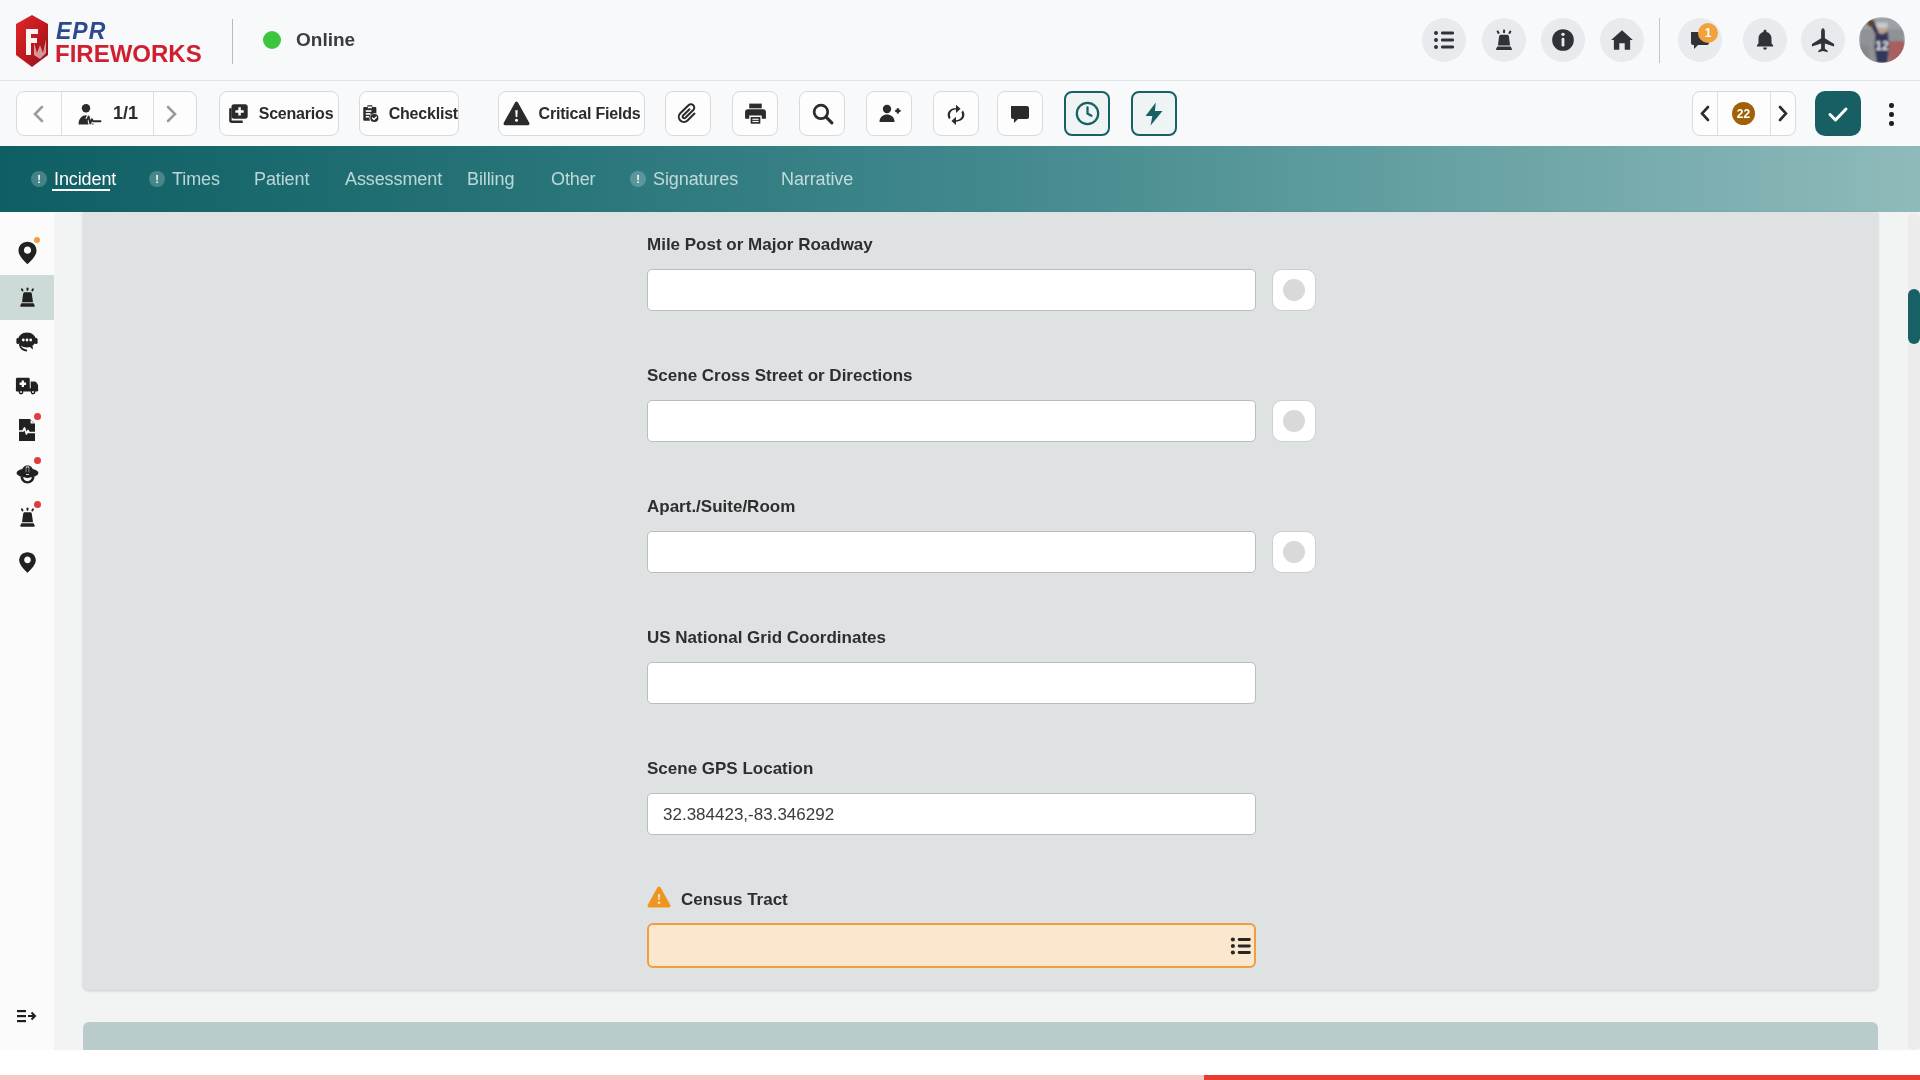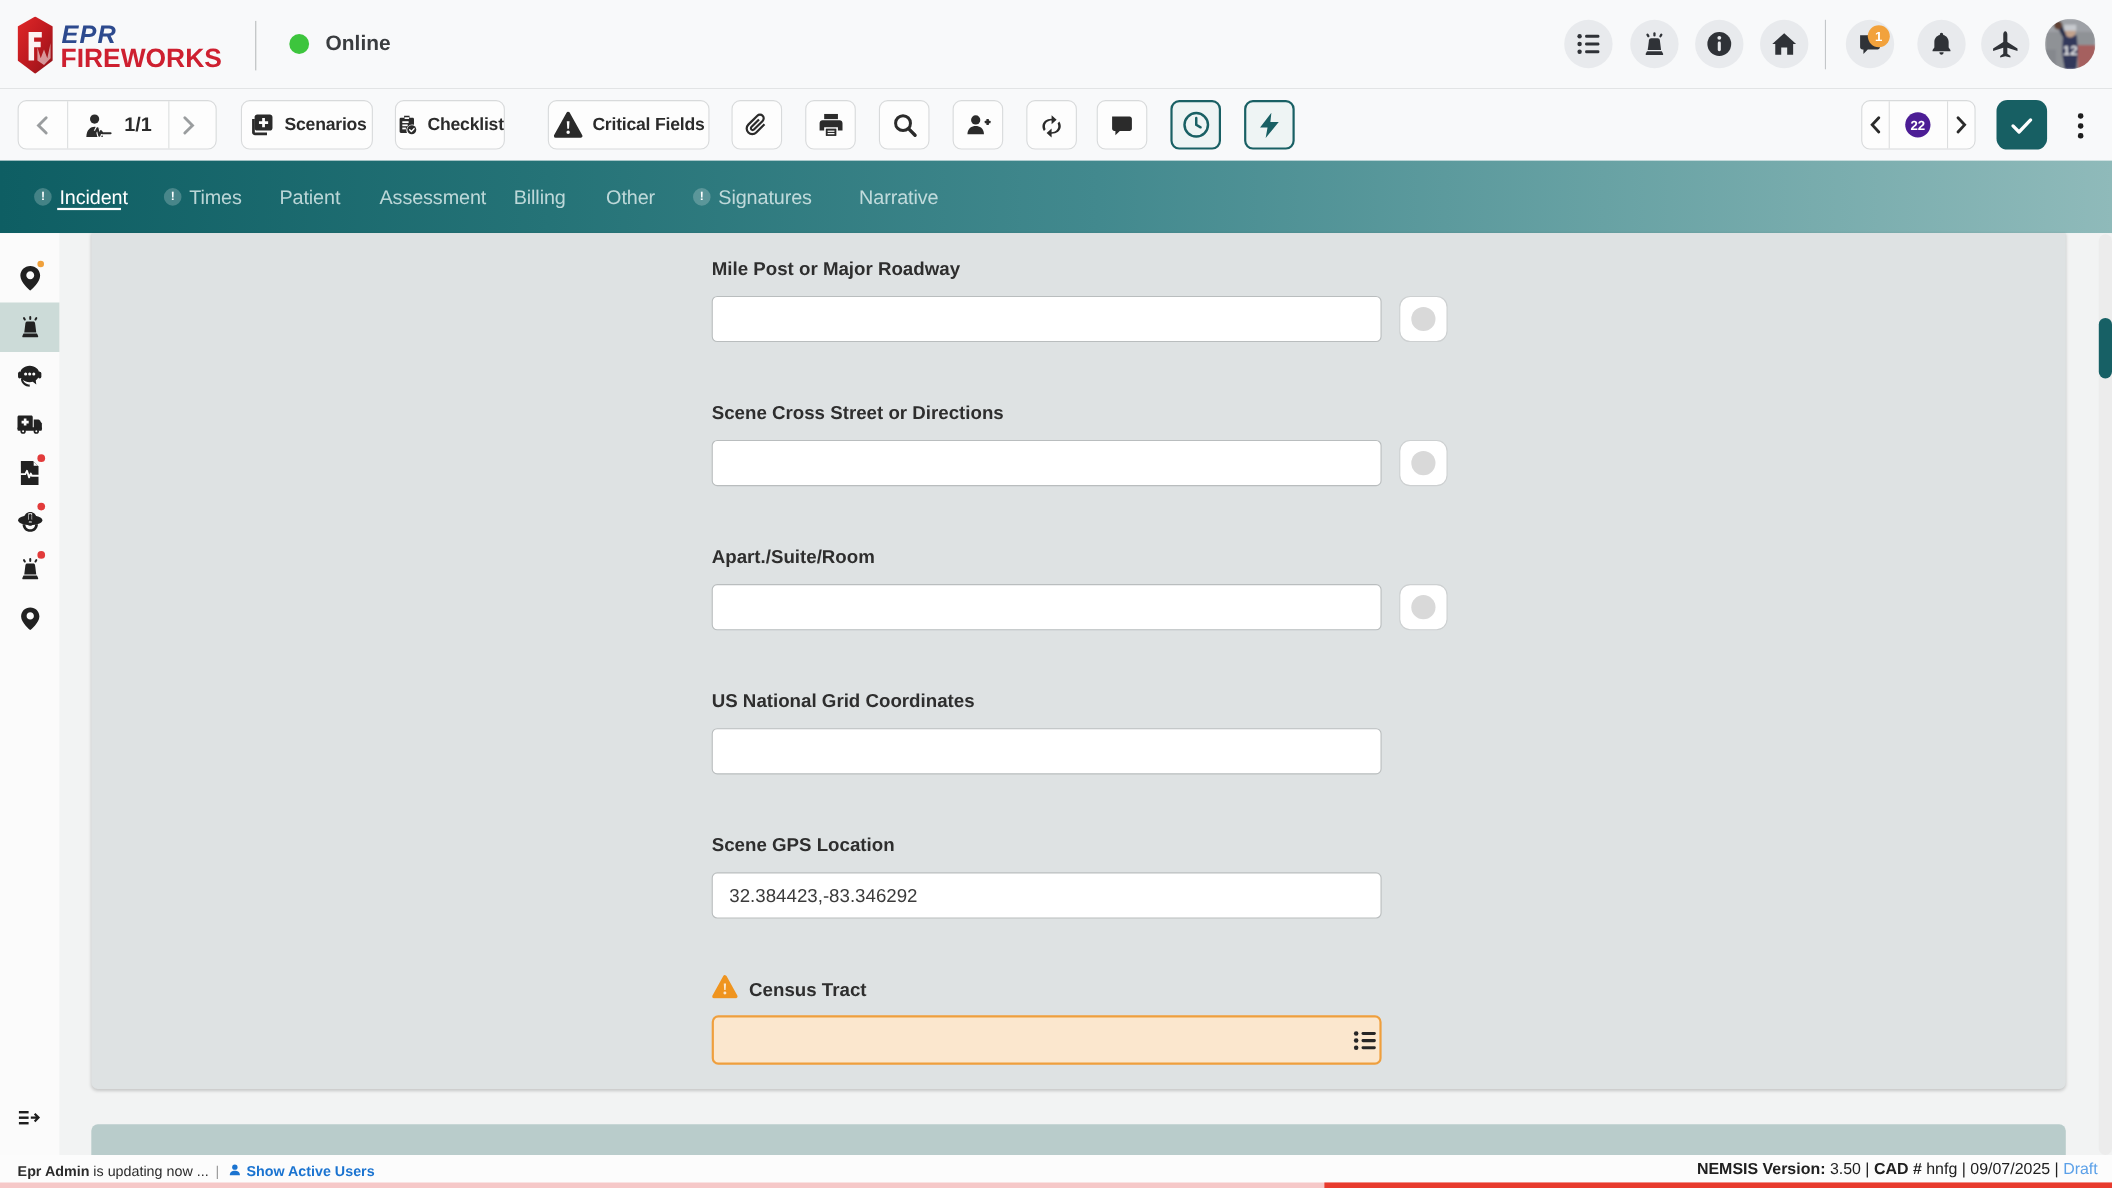--- a/index.html
+++ b/index.html
@@ -244,21 +244,21 @@
 
     <div class="tbtn" style="left:1692px;width:104px;padding:0;"></div>
     <div style="position:absolute;left:1717px;top:11px;width:1px;height:43px;background:#dcdedf;"></div>
     <div style="position:absolute;left:1770px;top:11px;width:1px;height:43px;background:#dcdedf;"></div>
     <svg style="position:absolute;left:1698px;top:24px" width="14" height="17" viewBox="0 0 14 17">
         <path d="M10 2 L4 8.5 L10 15" stroke="#2b2b2b" stroke-width="2.6" fill="none" stroke-linecap="round"></path>
       </svg>
     <svg style="position:absolute;left:1776px;top:24px" width="14" height="17" viewBox="0 0 14 17">
         <path d="M4 2 L10 8.5 L4 15" stroke="#2b2b2b" stroke-width="2.6" fill="none" stroke-linecap="round"></path>
       </svg>
-    <div style="position:absolute;left:1732px;top:21px;width:23px;height:23px;border-radius:50%;background:#4c1d95;color:#fff;font-size:12px;font-weight:bold;display:flex;align-items:center;justify-content:center;">22</div>
+    <div style="position:absolute;left:1732px;top:21px;width:23px;height:23px;border-radius:50%;background:#a16207;color:#fff;font-size:12px;font-weight:bold;display:flex;align-items:center;justify-content:center;">22</div>
     <div style="position:absolute;left:1815px;top:10px;width:46px;height:45px;background:#175f63;border-radius:10px;display:flex;align-items:center;justify-content:center;">
       <svg width="24" height="24" viewBox="0 0 24 24">
           <path d="M4 12.5 L9.5 18 L20 7" stroke="#fff" stroke-width="3" fill="none" stroke-linecap="round" stroke-linejoin="round"></path>
         </svg>
     </div>
     <div style="position:absolute;left:1889px;top:22px;width:5px;height:26px;">
       <div style="width:4.5px;height:4.5px;border-radius:50%;background:#1e1e1e;"></div>
       <div style="width:4.5px;height:4.5px;border-radius:50%;background:#1e1e1e;margin-top:4.5px;"></div>
       <div style="width:4.5px;height:4.5px;border-radius:50%;background:#1e1e1e;margin-top:4.5px;"></div>
     </div>
@@ -400,26 +400,16 @@
       <rect x="9" y="4.7" width="12" height="2.6" rx="1.2"></rect>
     <circle cx="4.5" cy="12" r="1.9"></circle>
       <rect x="9" y="10.7" width="12" height="2.6" rx="1.2"></rect>
     <circle cx="4.5" cy="18" r="1.9"></circle>
       <rect x="9" y="16.7" width="12" height="2.6" rx="1.2"></rect>
   </svg>
 
   <div id="scrolltrack"></div>
   <div id="scrollthumb"></div>
 
-  <div id="footer">
-    <div style="position:absolute;left:16px;top:7px;font-size:13px;color:#2b2b2b;"><b>Epr Admin</b> is updating now ...</div>
-    <div style="position:absolute;left:196px;top:7px;font-size:13px;color:#999;">|</div>
-    <svg style="position:absolute;left:207px;top:7px" width="13" height="13" viewBox="0 0 24 24" fill="#1a73d0">
-      <circle cx="12" cy="7.5" r="4.5"></circle>
-        <path d="M3.5 21 C3.5 15.5 7.5 13.5 12 13.5 C16.5 13.5 20.5 15.5 20.5 21 Z"></path>
-    </svg>
-    <div style="position:absolute;left:224px;top:7px;font-size:13px;font-weight:bold;color:#1a73d0;">Show Active Users</div>
-    <div style="position:absolute;right:13px;top:5px;font-size:14.5px;color:#202020;"><b>NEMSIS Version:</b> 3.50 | <b>CAD #</b> hnfg | 09/07/2025 | <span style="color:#5ba0e8;">Draft</span></div>
-  </div>
   <div id="progress"></div>
   <div id="progress-red"></div>
 
 </div>
 
 </body></html>

